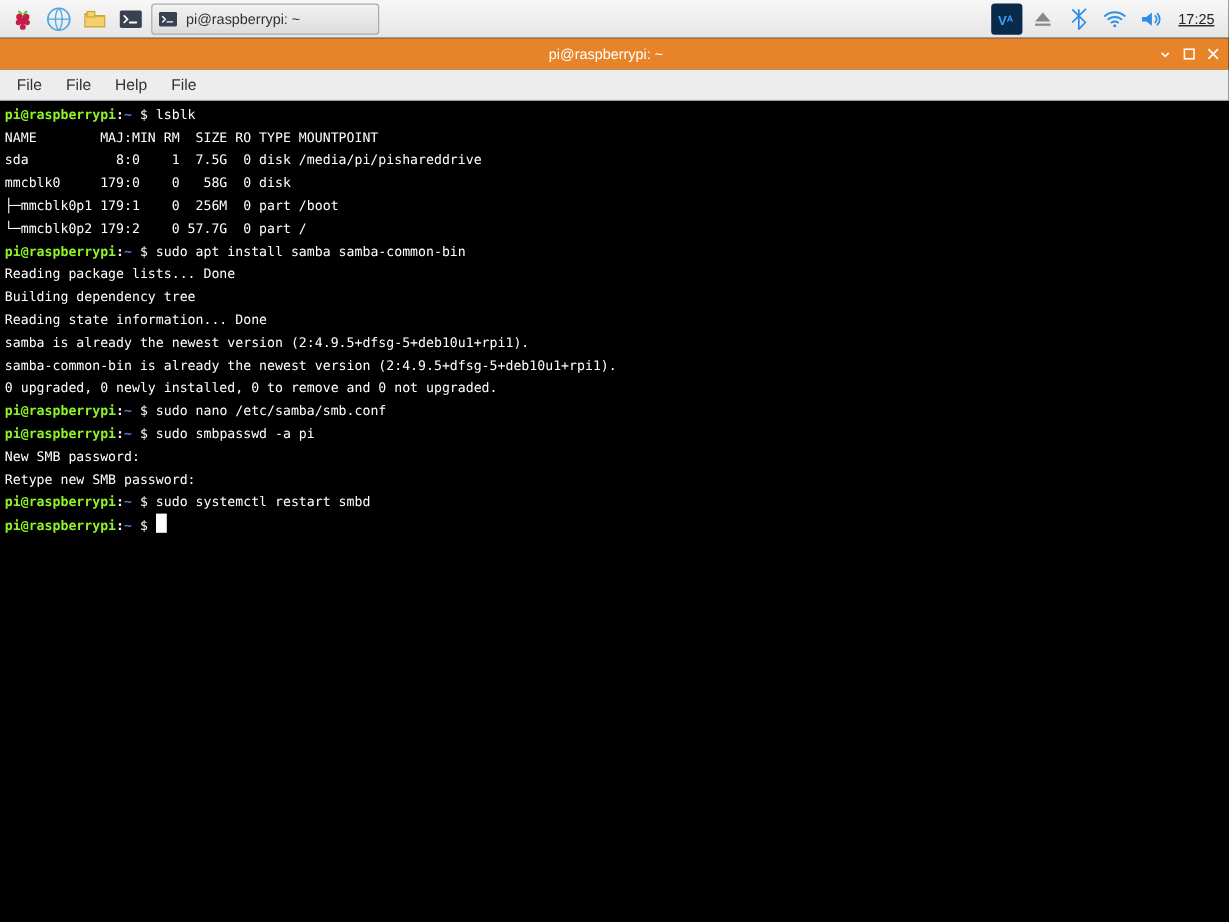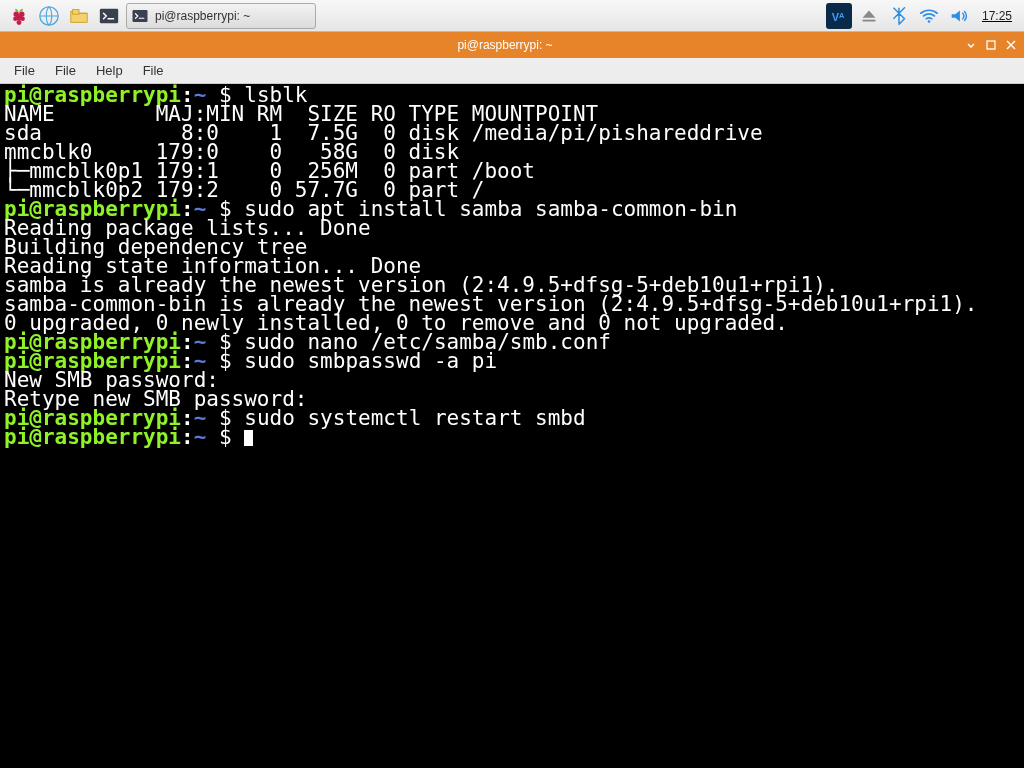--- a/index.html
+++ b/index.html
@@ -36,21 +36,21 @@
   .title-btn svg { width:12px; height:12px; }
 
   .menu-bar {
     height: 26px; background:#ededed; display:flex; align-items:center; gap:4px; padding:0 6px;
     border-bottom:1px solid #ccc; font-size:13px; color:#333;
   }
   .menu-item { padding:2px 8px; border-radius:3px; cursor:pointer; }
 
   .terminal {
     flex:1; background:#000; color:#fff; font-family: "DejaVu Sans Mono", "Liberation Mono", monospace;
-    font-size: 21px; line-height: 19px; padding: 2px 4px; white-space: pre; overflow:hidden;
+    font-size: 11px; line-height: 19px; padding: 2px 4px; white-space: pre; overflow:hidden;
   }
   .p-user { color:#8ff328; font-weight:bold; }
   .p-sep  { color:#fff; font-weight:bold; }
   .p-path { color:#5b7bd6; font-weight:bold; }
   .p-doll { color:#fff; }
   .cursor { display:inline-block; width:9px; height:16px; background:#fff; vertical-align:-2px; }
 
   .tree-chr { font-family: monospace; }
 </style>
 </head>

